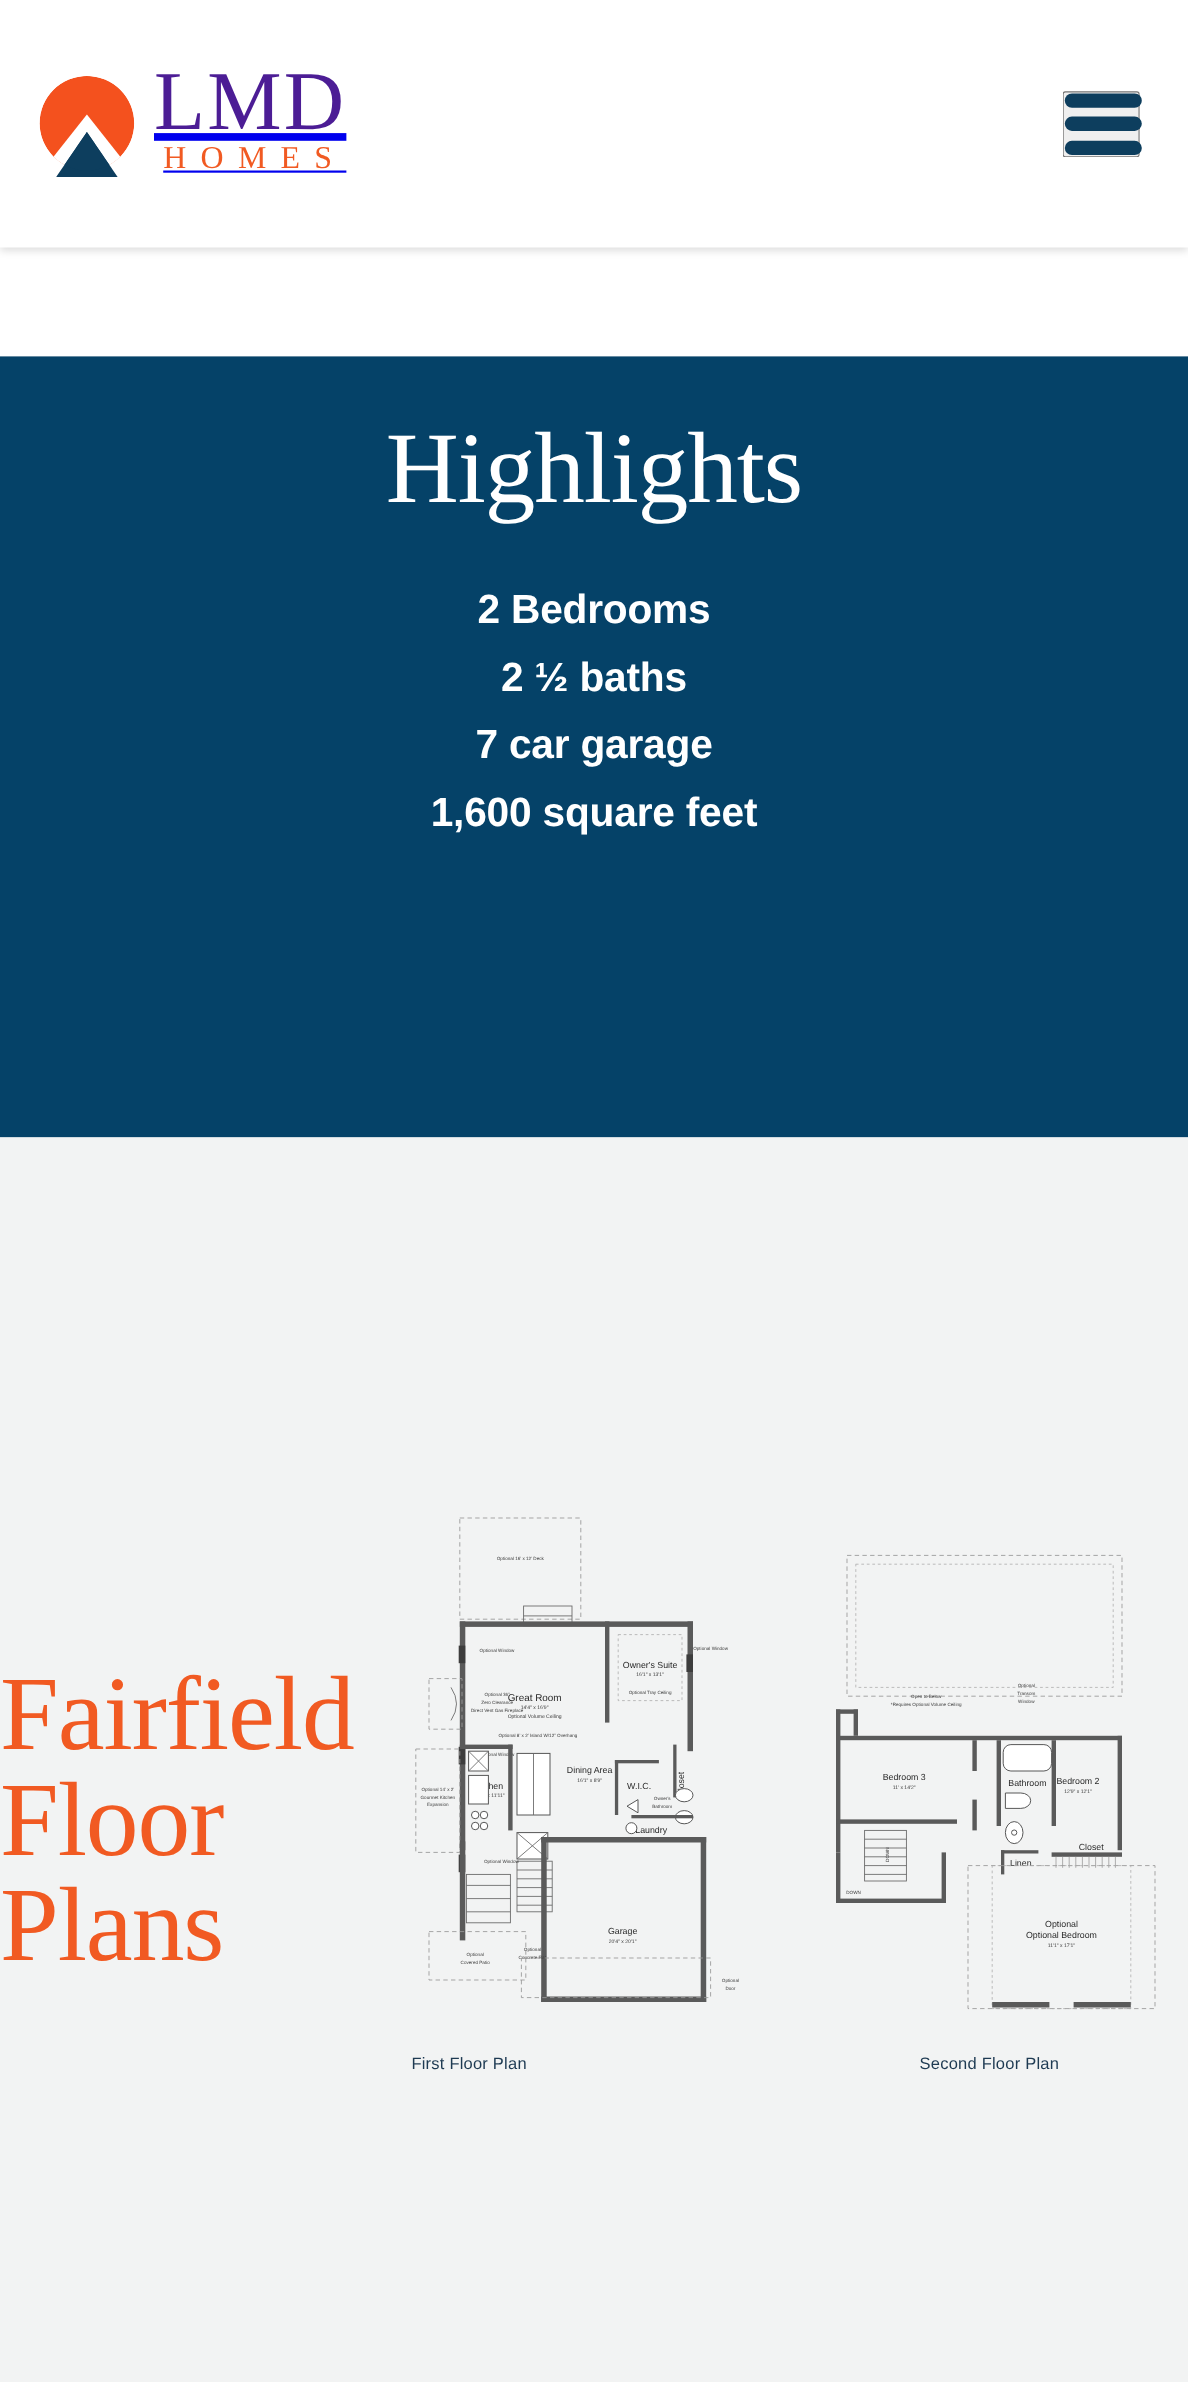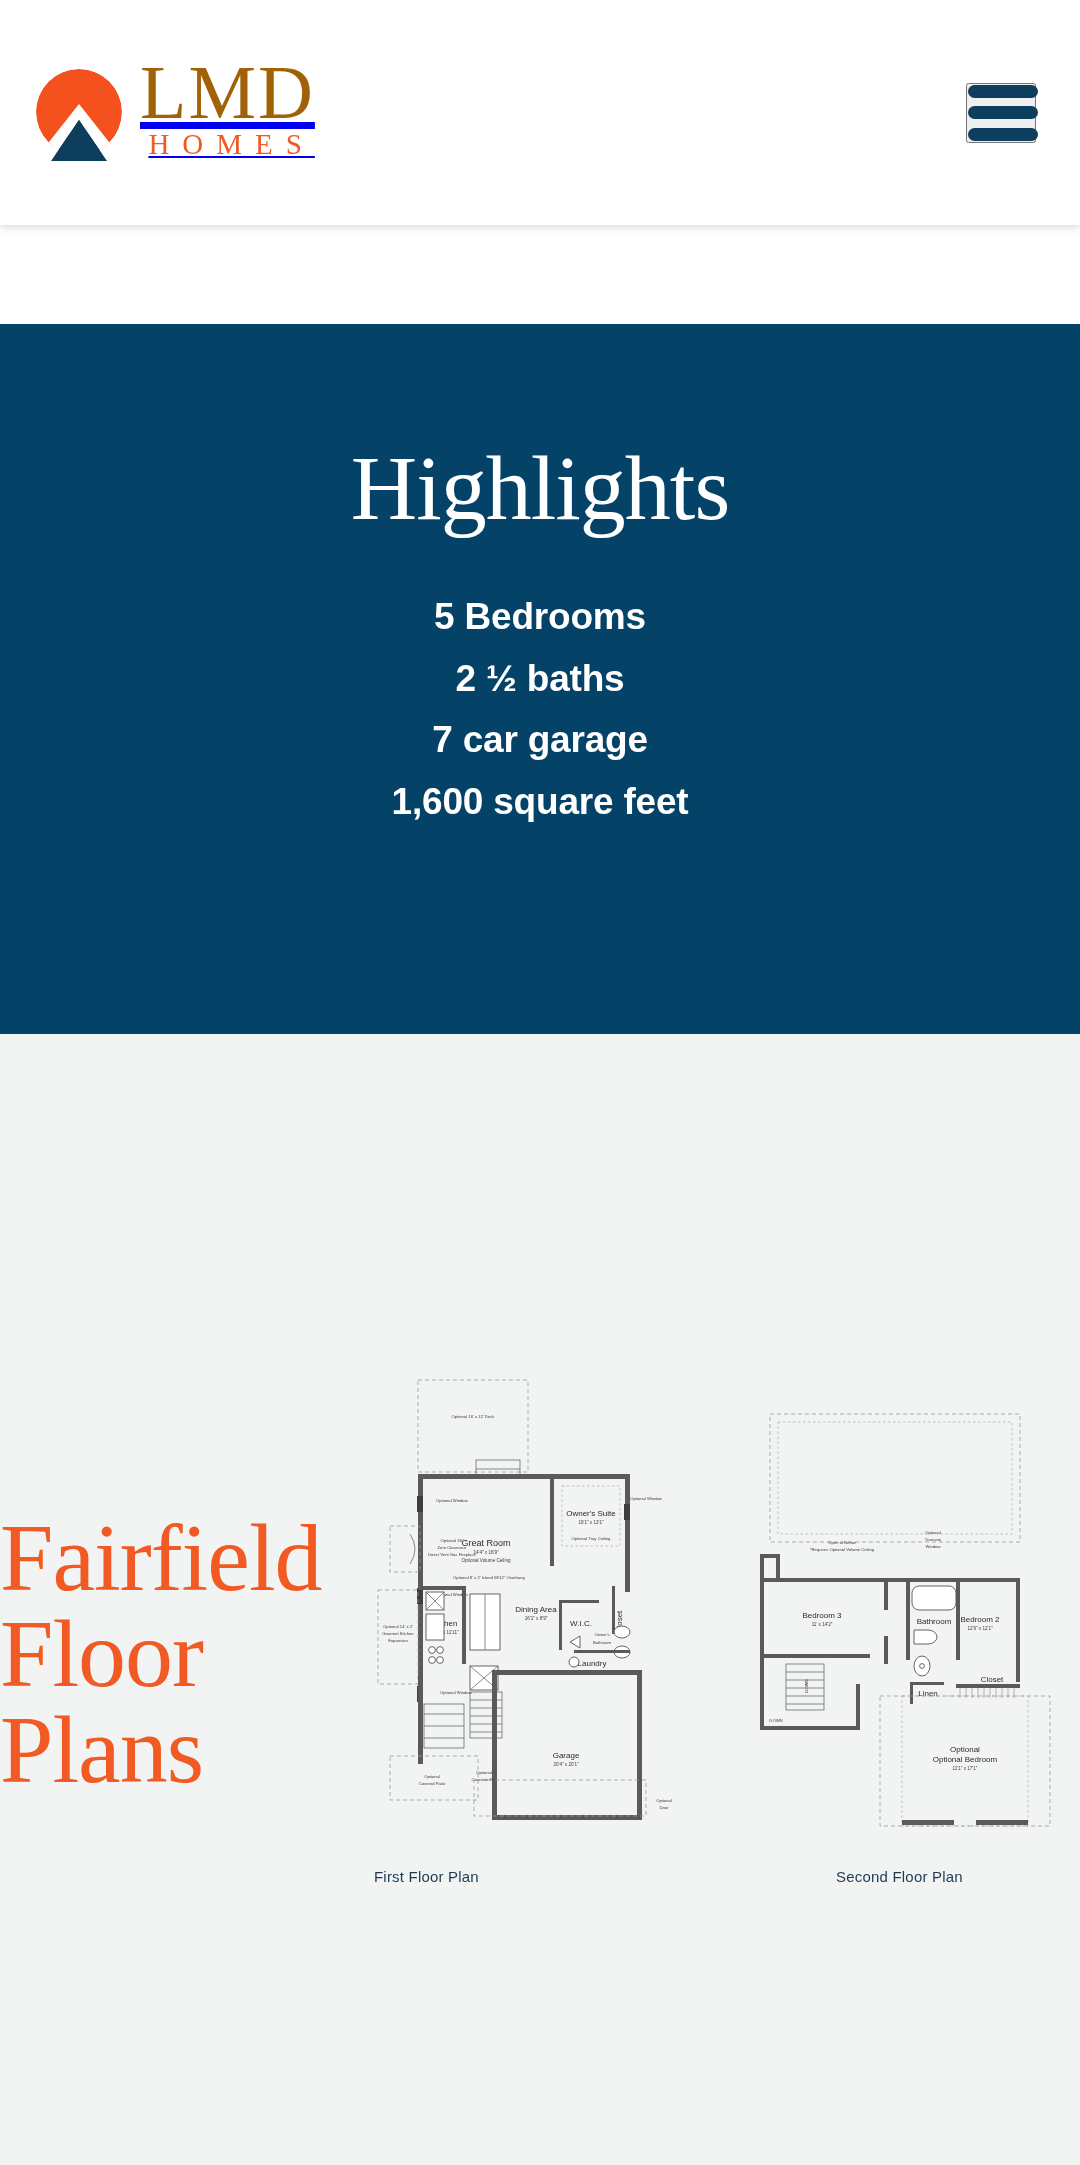--- a/index.html
+++ b/index.html
@@ -21,21 +21,21 @@
   }
   .logo-wrap{
     display:flex; align-items:center; margin-left:36px; gap:18px;
   }
   .logo-mark{ width:86px; height:96px; flex:0 0 auto; }
   .logo-type{ display:flex; flex-direction:column; justify-content:center; }
   .logo-lmd{
     font-family:"Liberation Serif", serif;
     font-size:76px; line-height:.84;
     letter-spacing:2px;
-    color:#a16207;
+    color:#4c1d95;
   }
   .logo-homes{
     font-family:"Liberation Serif", serif;
     font-size:29px; line-height:1.35;
     letter-spacing:13px;
     color:#f15a22;
     padding-left:3px;
     text-align:right;
   }
   .hamburger{
@@ -50,21 +50,21 @@
   }
 
   
   .spacer-white{ width:1080px; height:99px; background:#ffffff; }
 
   
   .highlights{
     width:1080px; height:710px;
     background:#054268;
     display:flex; flex-direction:column; align-items:center;
-    padding-top:118px;
+    padding-top:55px;
   }
   .highlights h2{
     font-family:"Liberation Serif", serif;
     font-weight:400;
     font-size:92px;
     line-height:1;
     color:#ffffff;
     letter-spacing:-1px;
   }
   .highlights-list{
@@ -159,21 +159,21 @@
     <span></span>
     <span></span>
   </button>
 </header>
 
 <div class="spacer-white"></div>
 
 <section class="highlights">
   <h2>Highlights</h2>
   <ul class="highlights-list">
-    <li>5 Bedrooms</li>
+    <li>2 Bedrooms</li>
     <li>2 ½ baths</li>
     <li>7 car garage</li>
     <li>1,600 square feet</li>
   </ul>
 </section>
 
 <section class="plans">
   <h2>Fairfield Floor Plans</h2>
 
   <div class="plan-row">

